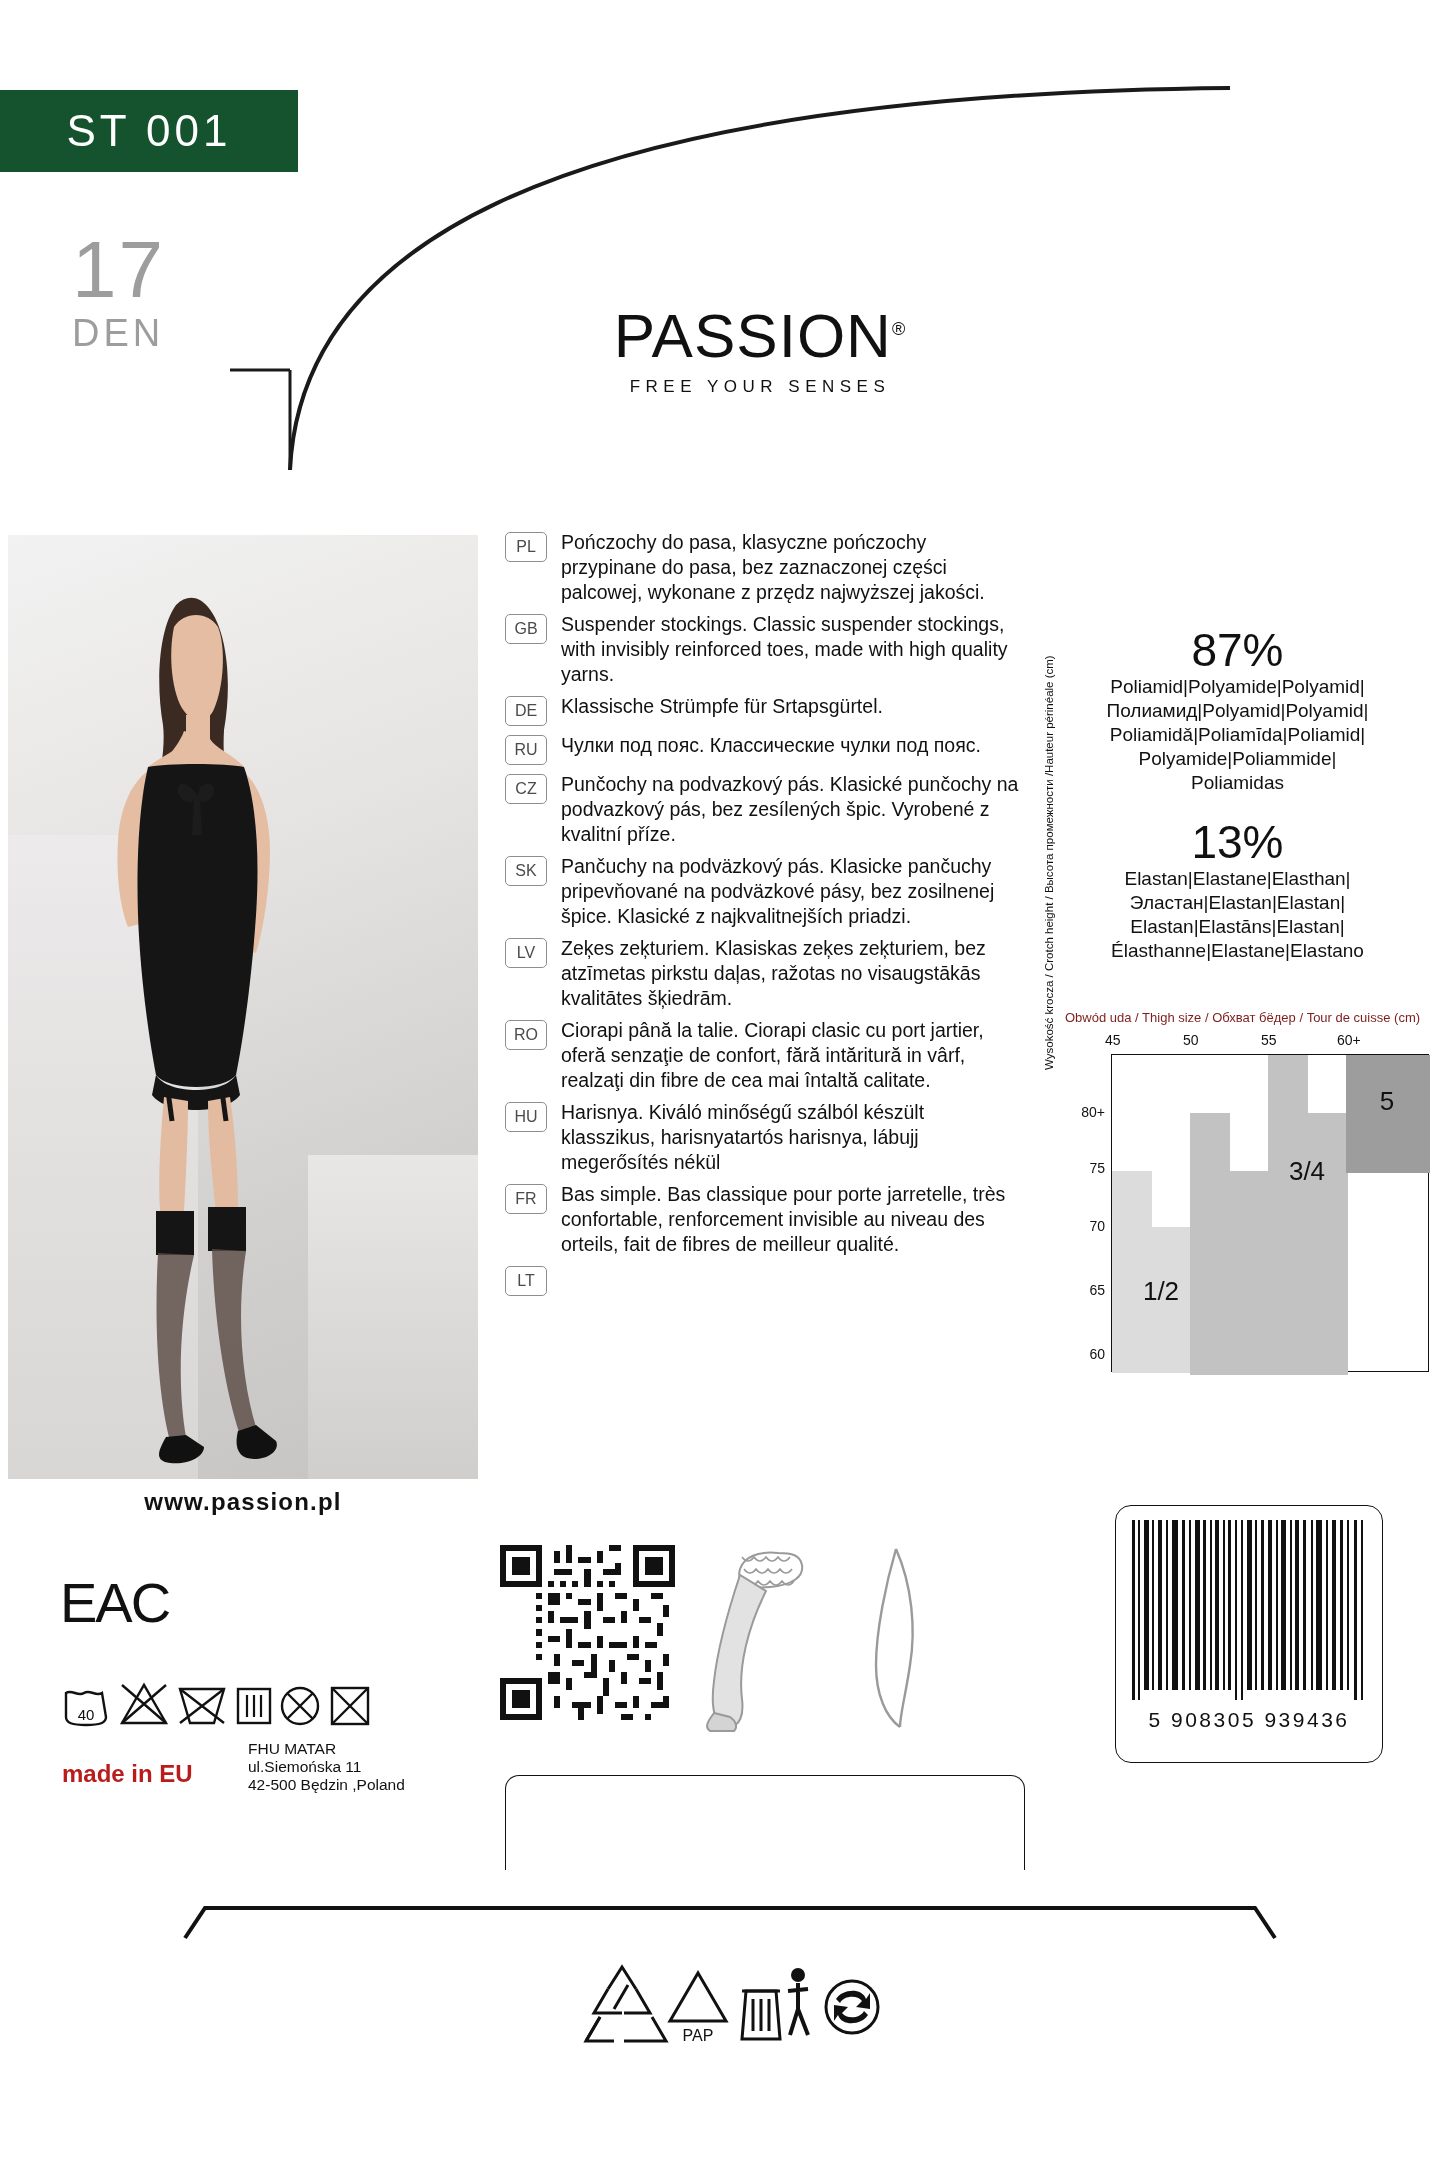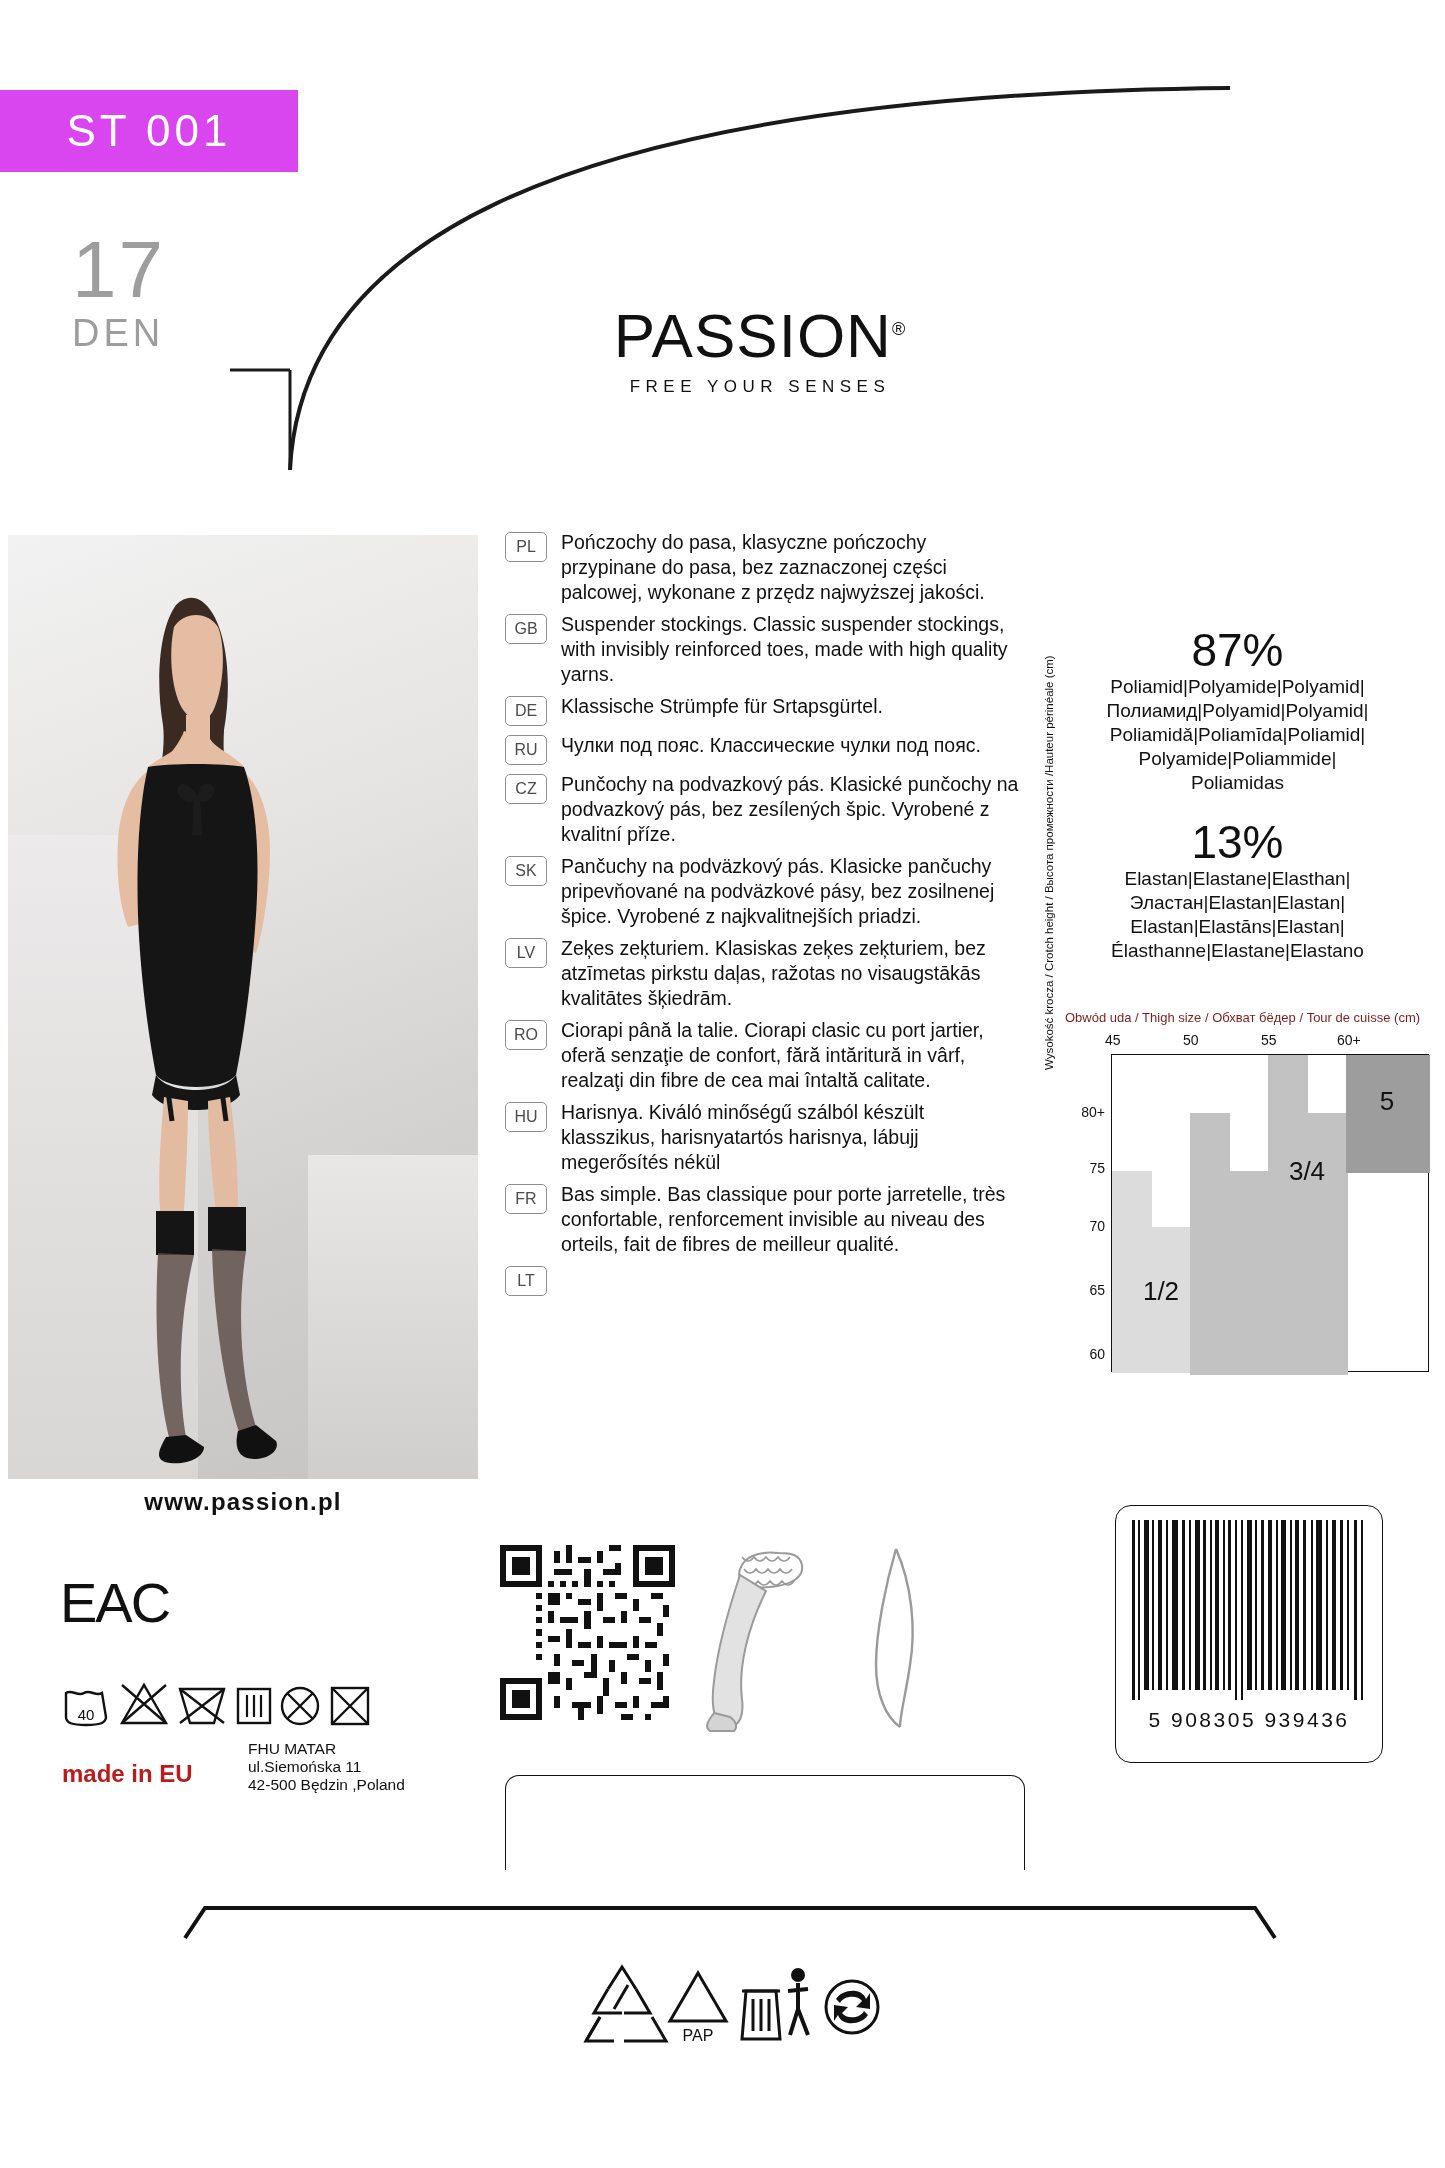--- a/index.html
+++ b/index.html
@@ -10,21 +10,21 @@
     font-family:"Liberation Sans", sans-serif;
     color:#1a1a1a;
     position:relative;
     overflow:hidden;
   }
 
   
   #code-block {
     position:absolute; left:0; top:90px;
     width:298px; height:82px;
-    background:#d946ef;
+    background:#14532d;
     display:flex; align-items:center; justify-content:center;
   }
   #code-block .code-text {
     color:#ffffff;
     font-size:44px;
     letter-spacing:4px;
     font-weight:400;
   }
 
   #den-block {
@@ -316,21 +316,21 @@
   <div class="desc-row">
     <div class="lang-tag">RU</div>
     <div class="desc-text">Чулки под пояс. Классические чулки под пояс.</div>
   </div>
   <div class="desc-row">
     <div class="lang-tag">CZ</div>
     <div class="desc-text">Punčochy na podvazkový pás. Klasické punčochy na podvazkový pás, bez zesílených špic. Vyrobené z kvalitní příze.</div>
   </div>
   <div class="desc-row">
     <div class="lang-tag">SK</div>
-    <div class="desc-text">Pančuchy na podväzkový pás. Klasicke pančuchy pripevňované na podväzkové pásy, bez zosilnenej špice. Vyrobené z najkvalitnejších priadzi.</div>
+    <div class="desc-text">Pančuchy na podväzkový pás. Klasicke pančuchy pripevňované na podväzkové pásy, bez zosilnenej špice. Klasické z najkvalitnejších priadzi.</div>
   </div>
   <div class="desc-row">
     <div class="lang-tag">LV</div>
     <div class="desc-text">Zeķes zeķturiem. Klasiskas zeķes zeķturiem, bez atzīmetas pirkstu daļas, ražotas no visaugstākās kvalitātes šķiedrām.</div>
   </div>
   <div class="desc-row">
     <div class="lang-tag">RO</div>
     <div class="desc-text">Ciorapi până la talie. Ciorapi clasic cu port jartier, oferă senzaţie de confort, fără intăritură in vârf, realzaţi din fibre de cea mai întaltă calitate.</div>
   </div>
   <div class="desc-row">

